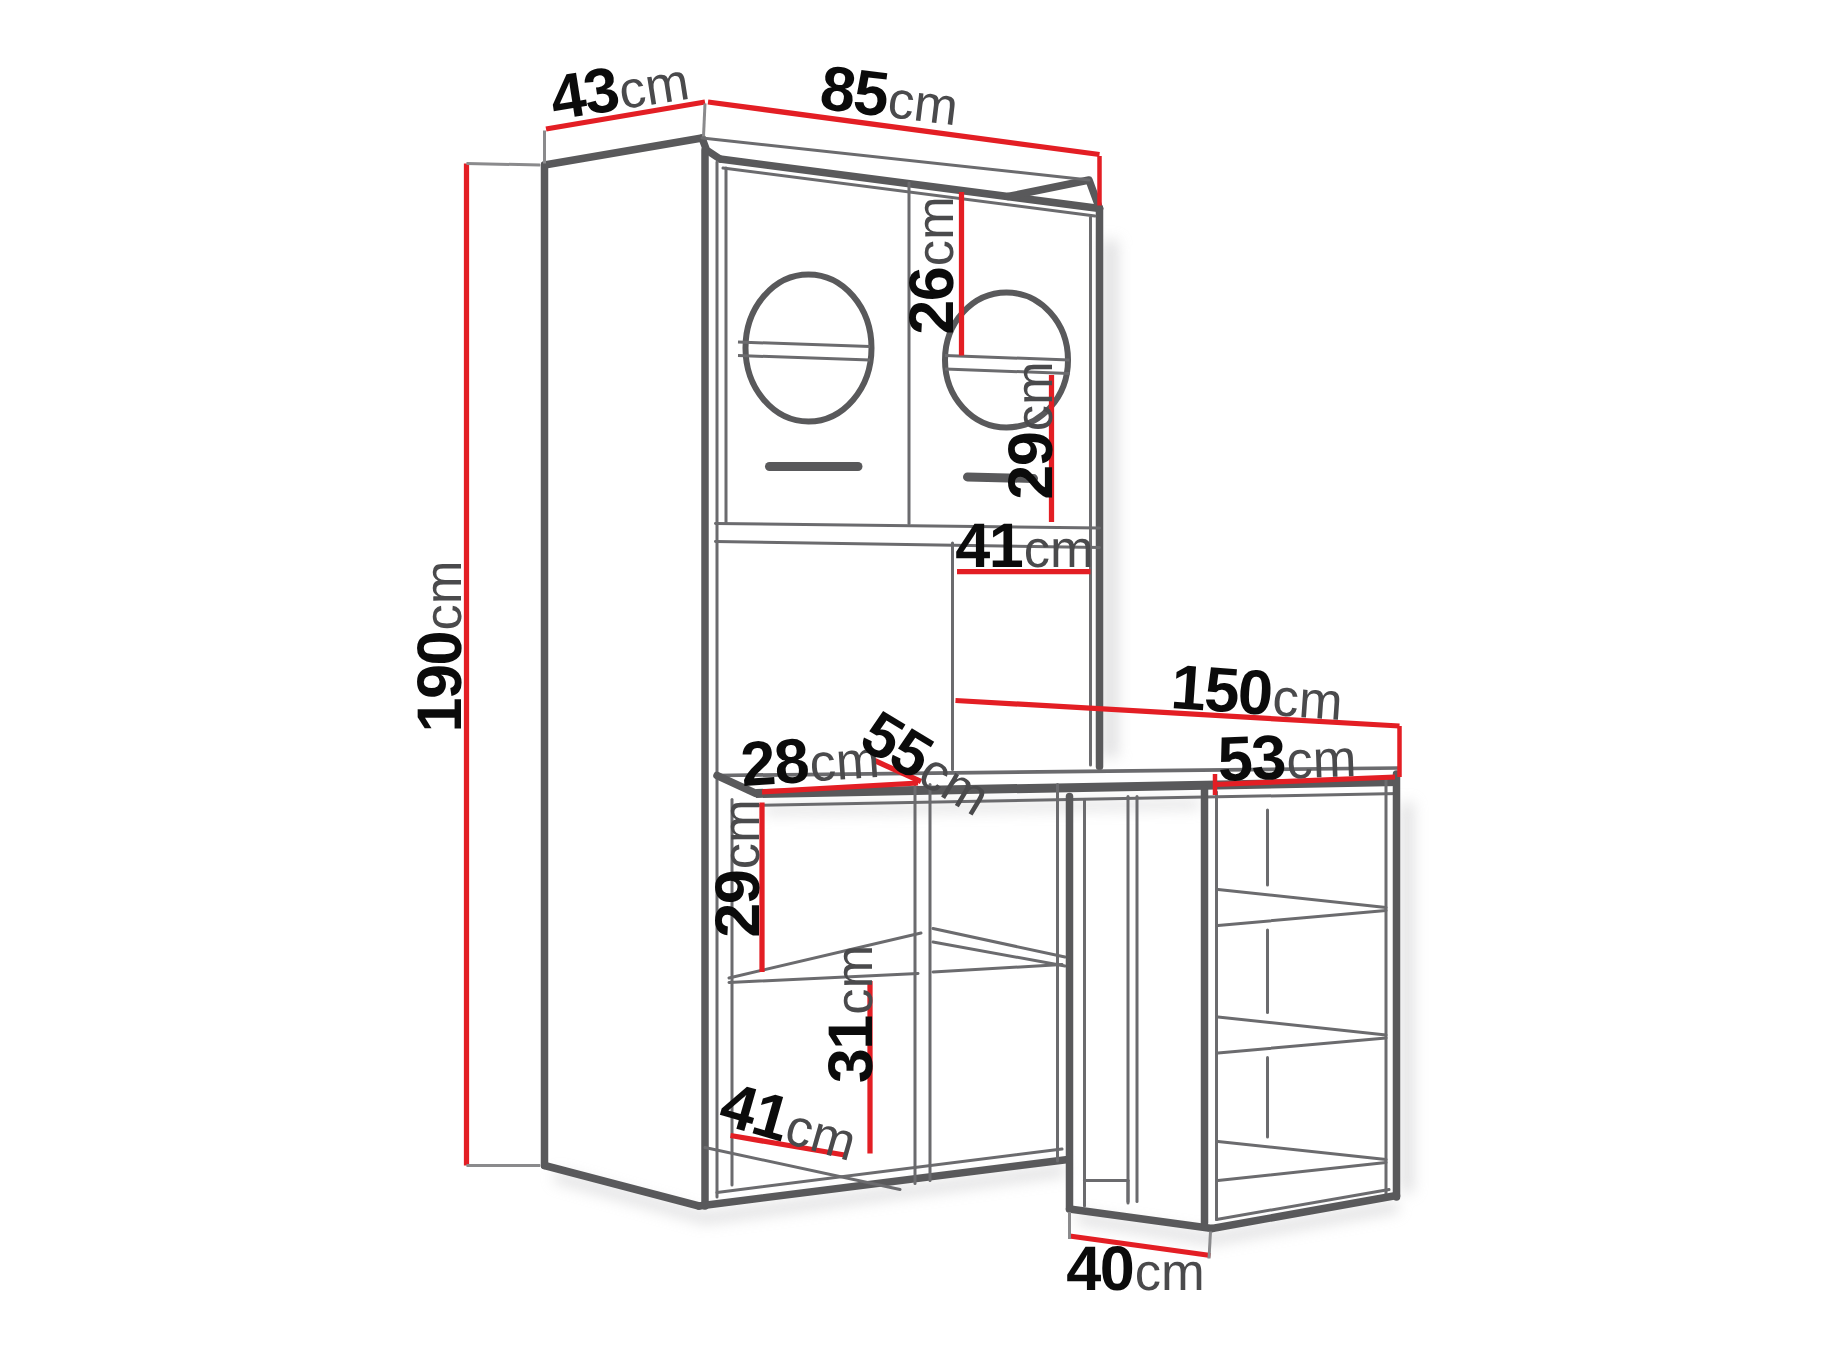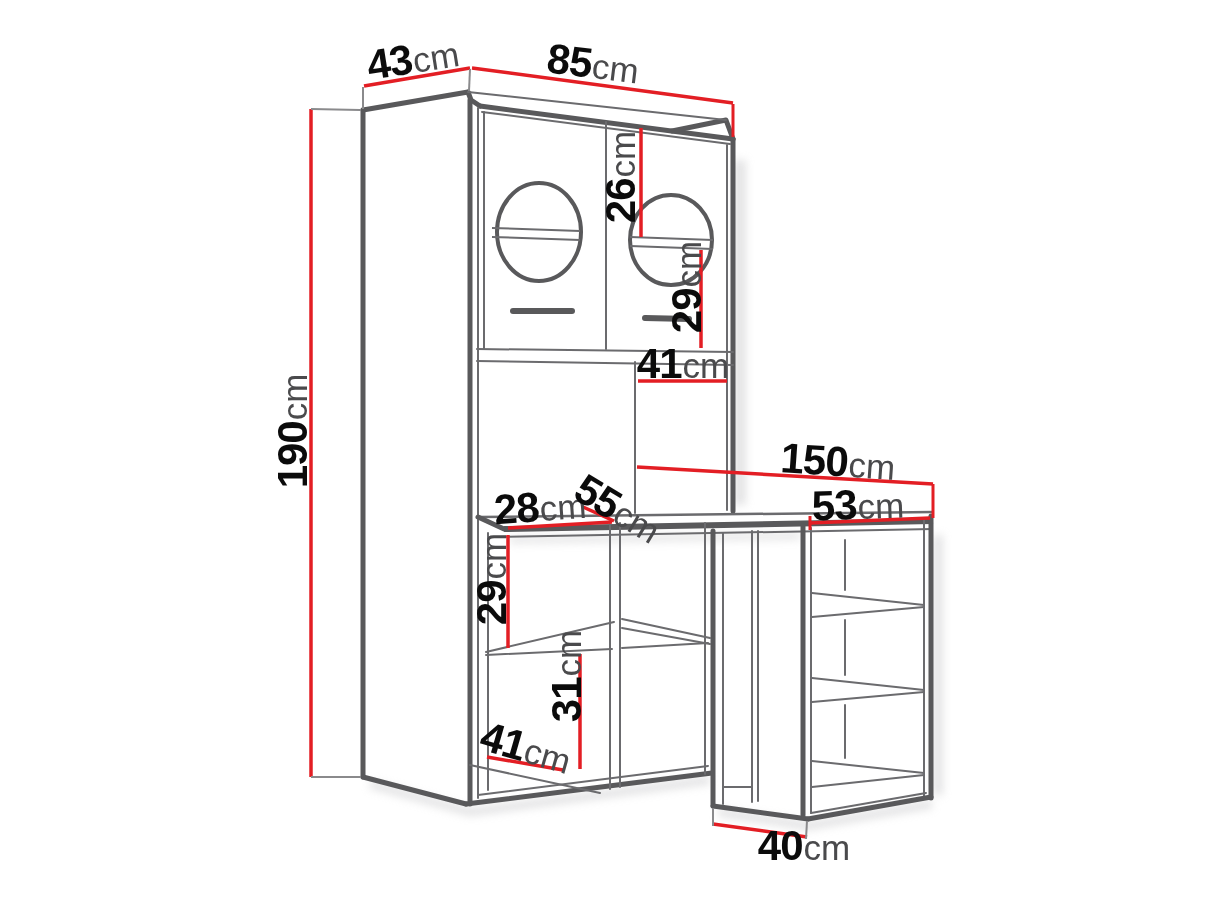--- a/index.html
+++ b/index.html
@@ -219,17 +219,17 @@
   </div>
 
   <div class="dim" style="left:567px;top:676px;transform:translate(-50%,-50%) rotate(-90deg);">
     <span class="num">31</span><span class="unit">cm</span>
   </div>
 
   <div class="dim" style="left:526px;top:748px;transform:translate(-50%,-50%) rotate(16deg);">
     <span class="num">41</span><span class="unit">cm</span>
   </div>
 
-  <div class="dim" style="left:757px;top:846px;transform:translate(-50%,-50%);margin-left:47px;">
+  <div class="dim" style="left:757px;top:846px;transform:translate(-50%,-50%);">
     <span class="num">40</span><span class="unit">cm</span>
   </div>
 
 </div>
 
 </body></html>

